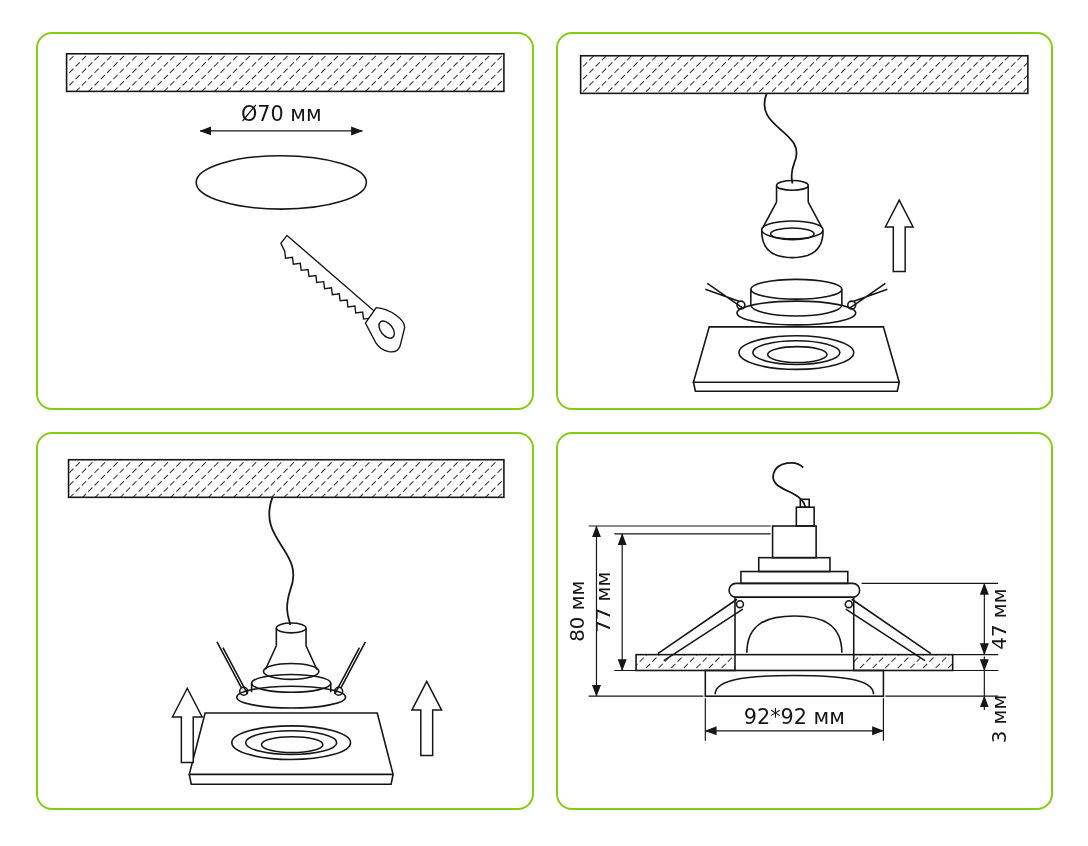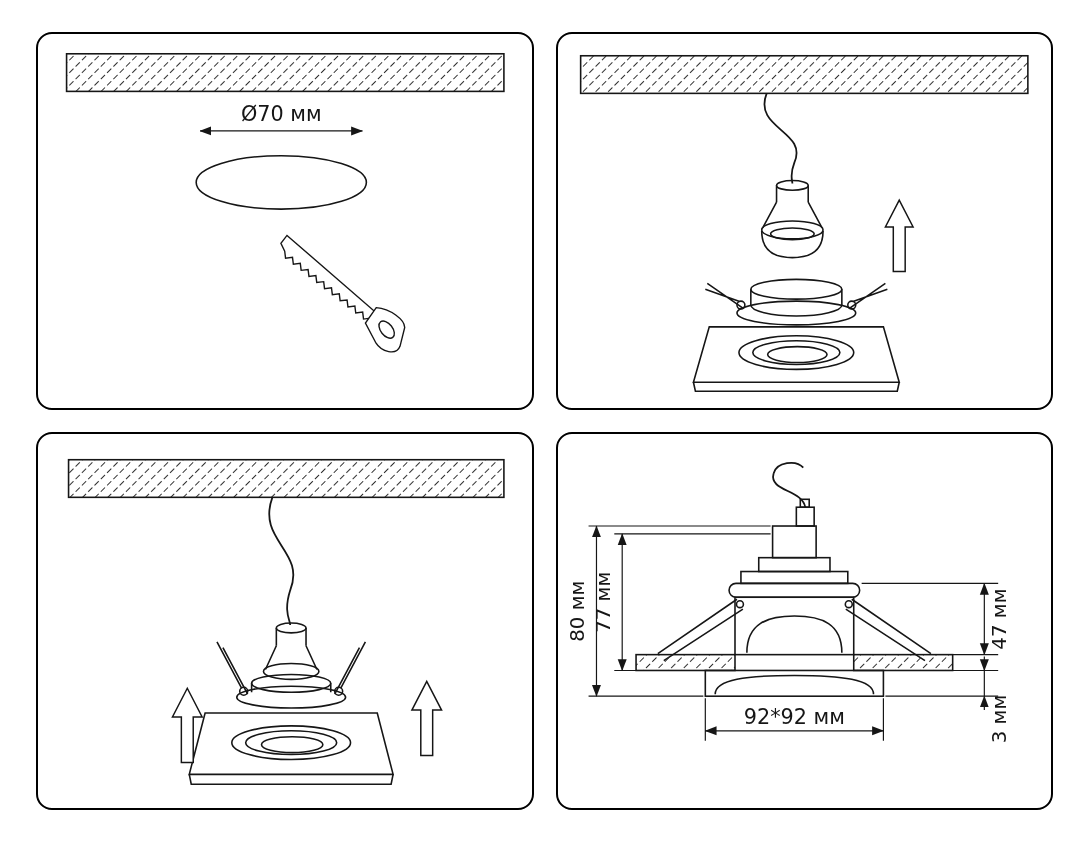--- a/index.html
+++ b/index.html
@@ -1,19 +1,19 @@
 <!DOCTYPE html>
 <html><head>
 <meta charset="utf-8">
 <style>
   html,body{margin:0;padding:0;background:#ffffff;}
   body{width:1088px;height:846px;font-family:"DejaVu Sans","Liberation Sans",sans-serif;}
   .page{box-sizing:border-box;width:1088px;height:846px;padding:32px 35px 36px 36px;
         display:grid;grid-template-columns:1fr 1fr;grid-template-rows:1fr 1fr;gap:22px;background:#ffffff;}
-  .panel{border:2px solid #000000;border-radius:16px;position:relative;overflow:hidden;background:#ffffff;}
+  .panel{border:2px solid #84cc16;border-radius:16px;position:relative;overflow:hidden;background:#ffffff;}
   .panel svg{position:absolute;left:0;top:0;width:100%;height:100%;}
   svg text{font-family:"DejaVu Sans","Liberation Sans",sans-serif;fill:#161616;}
 </style>
 </head>
 <body>
 
 <div class="page">
 
   <div class="panel">
     <svg viewBox="0 0 497 378">

